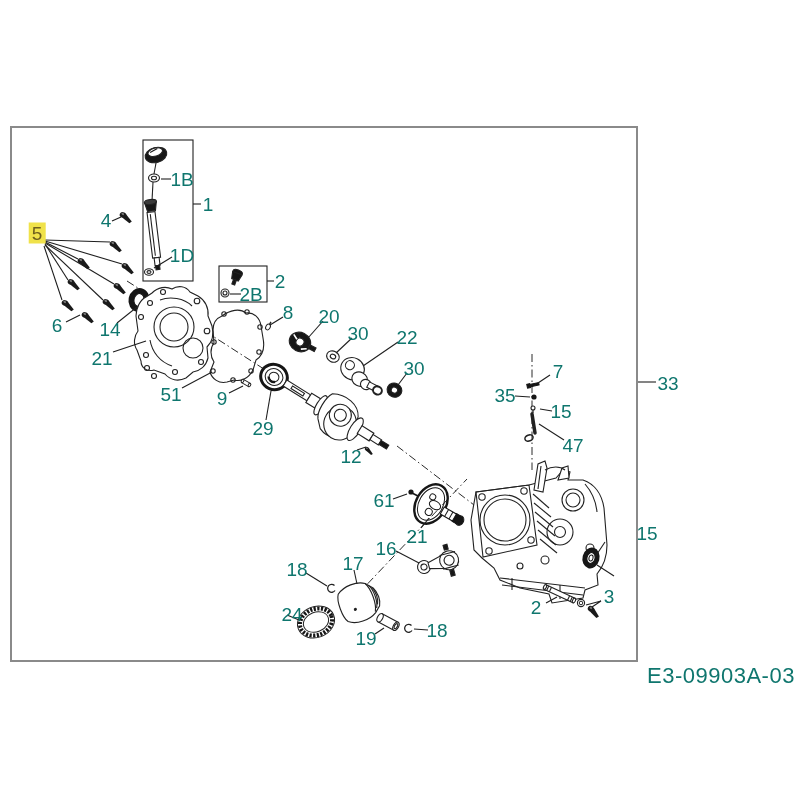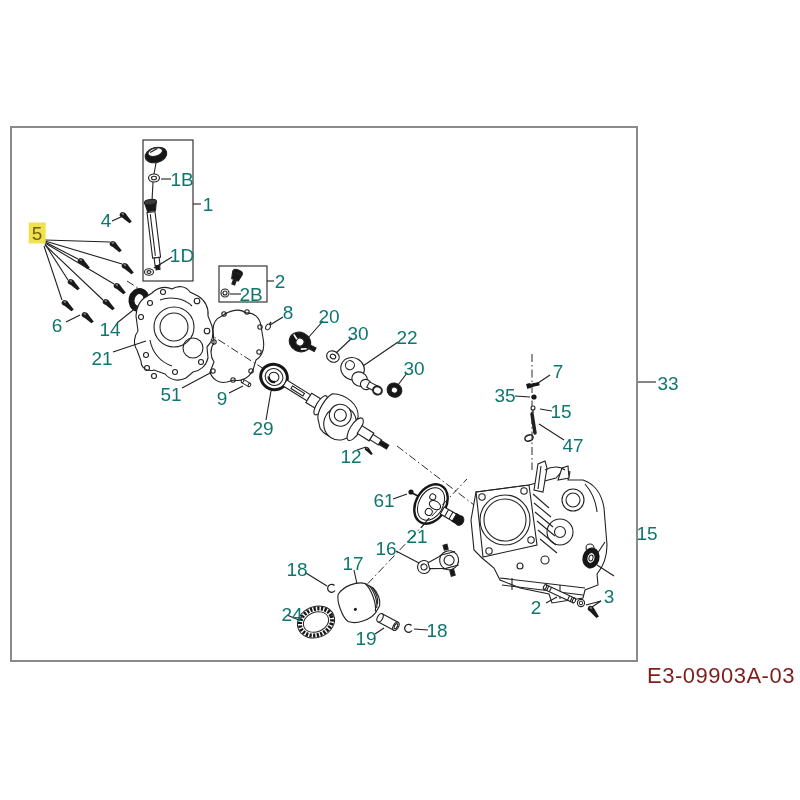--- a/index.html
+++ b/index.html
@@ -4,21 +4,21 @@
 <style>
   html,body{margin:0;padding:0;background:#fff;}
   #stage{position:relative;width:800px;height:800px;background:#ffffff;overflow:hidden;
          font-family:"Liberation Sans",sans-serif;}
   #frame{position:absolute;left:10px;top:126px;width:628px;height:536px;
          box-sizing:border-box;border:2px solid #8a8a8a;background:#fff;}
   #art{position:absolute;left:0;top:0;width:800px;height:800px;}
   .lbl{position:absolute;transform:translate(-50%,-50%);font-size:19px;line-height:1;
        color:#0f766e;white-space:nowrap;}
   .lbl.hl{background:#f0e24a;color:#6e5f1e;padding:1px 3px;}
-  #code{position:absolute;left:647px;top:663px;font-size:22px;color:#7f1d1d;
+  #code{position:absolute;left:647px;top:663px;font-size:22px;color:#0f766e;
         letter-spacing:0.5px;}
 </style>
 </head>
 <body>
 
 <div id="stage">
   <div id="frame"></div>
 
   <svg id="art" viewBox="0 0 800 800">
     <defs>

